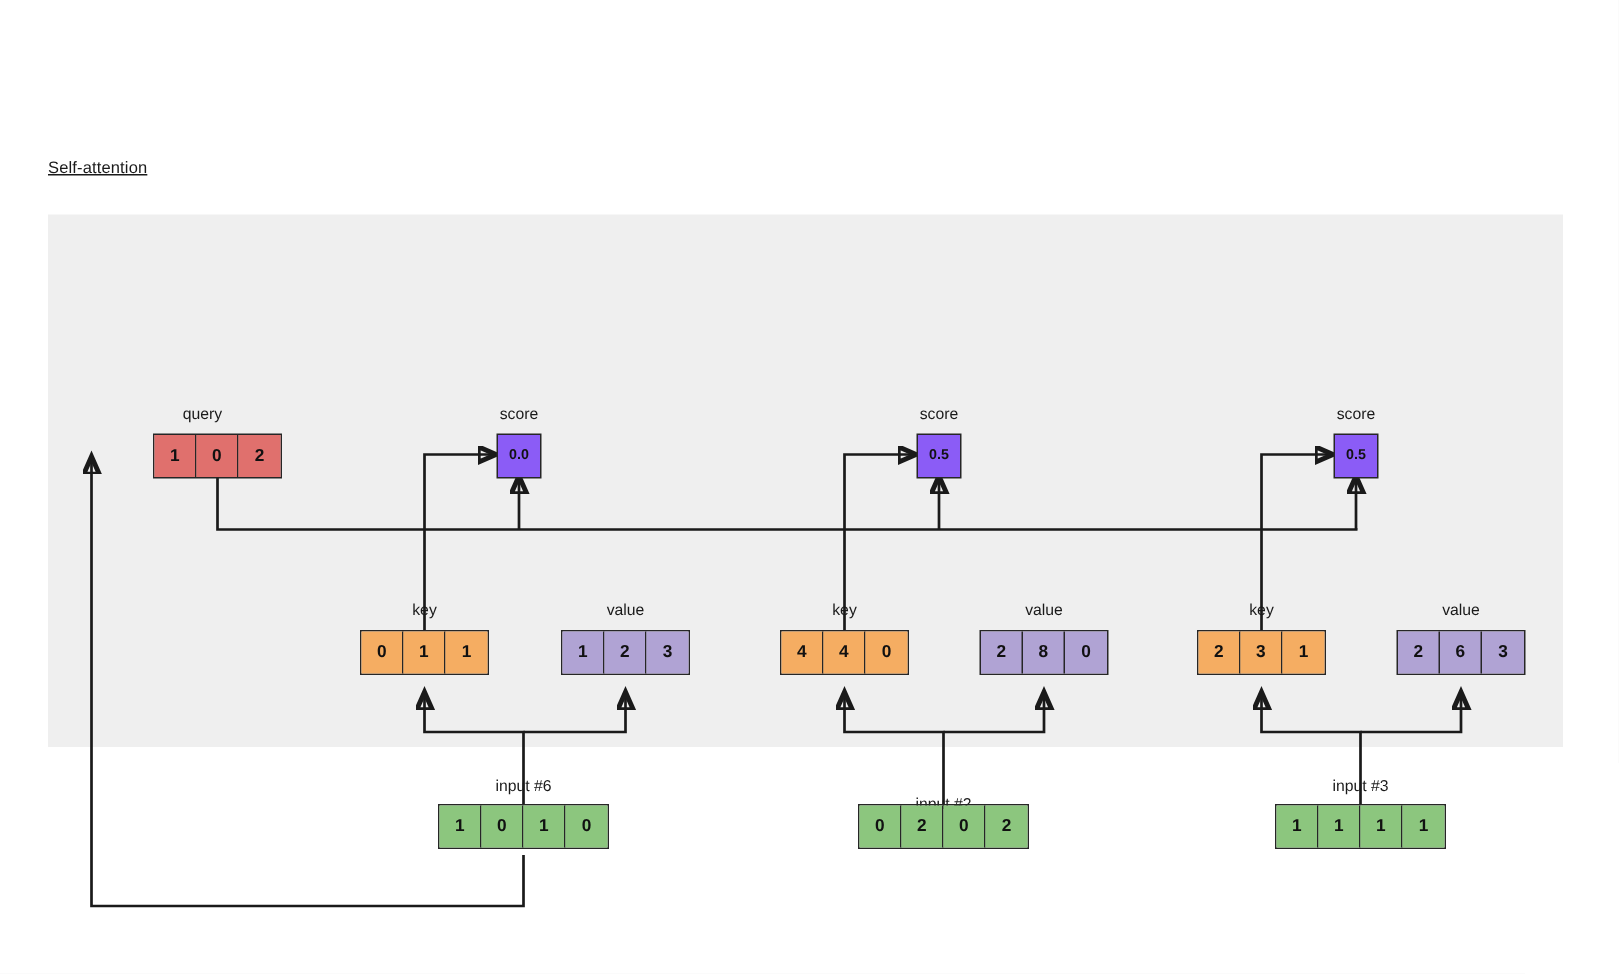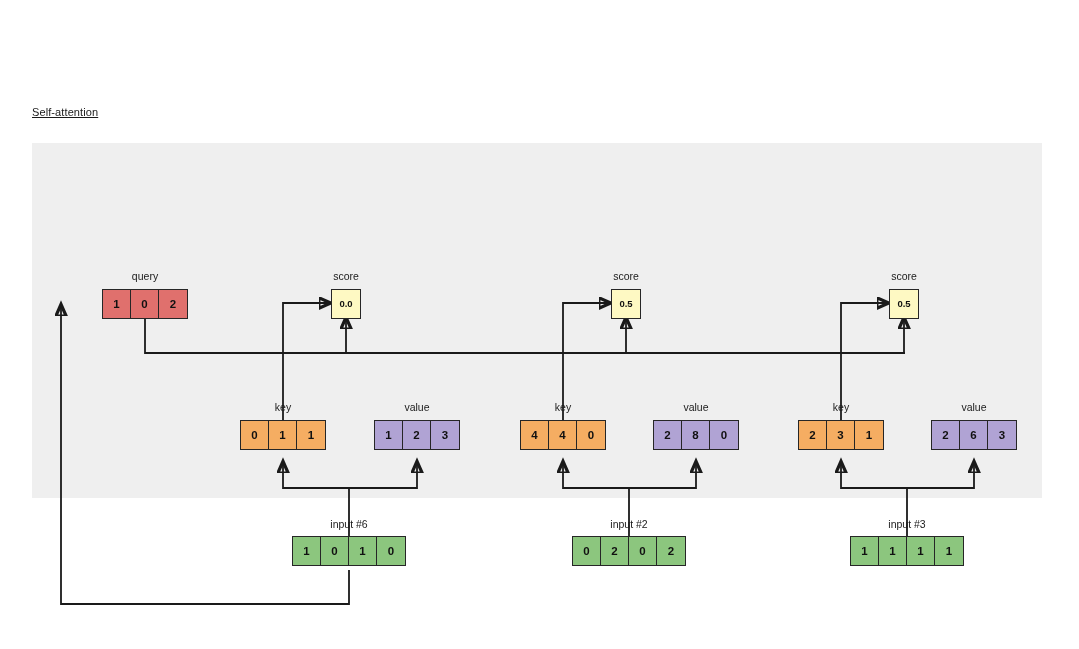--- a/index.html
+++ b/index.html
@@ -63,21 +63,21 @@
     color: #111111;
     box-sizing: border-box;
     border-right: 1.6px solid #262626;
   }
   .vector .cell:last-child { border-right: none; }
 
   .vector.query .cell { background: #e0706d; }
   .vector.key   .cell { background: #f5ad62; }
   .vector.value .cell { background: #b0a3d4; }
   .vector.input .cell { background: #8cc67e; }
-  .vector.score .cell { background: #fef9c3; font-size: 9.5px; font-weight: bold; }
+  .vector.score .cell { background: #8b5cf6; font-size: 9.5px; font-weight: bold; }
 
   svg.wires {
     position: absolute;
     left: 0; top: 0;
     width: 1079px;
     height: 649px;
     pointer-events: none;
   }
   svg.wires path, svg.wires line {
     stroke: #1a1a1a;
@@ -120,21 +120,21 @@
     <path d="M349,536 L349,488 L283,488 L283,462" marker-end="url(#ah)"></path>
     <path d="M349,488 L417,488 L417,462" marker-end="url(#ah)"></path>
 
     <path d="M629,536 L629,488 L563,488 L563,462" marker-end="url(#ah)"></path>
     <path d="M629,488 L696,488 L696,462" marker-end="url(#ah)"></path>
 
     <path d="M907,536 L907,488 L841,488 L841,462" marker-end="url(#ah)"></path>
     <path d="M907,488 L974,488 L974,462" marker-end="url(#ah)"></path>
   </svg>
 
-  <div class="vec-label" style="left:145px; top:270px;">query</div>
+  <div class="vec-label" style="left:135px; top:270px;">query</div>
   <div class="vector query" style="left:145px; top:289px;">
     <div class="cell">1</div>
     <div class="cell">0</div>
     <div class="cell">2</div>
   </div>
 
   <div class="vec-label" style="left:346px; top:270px;">score</div>
   <div class="vector score" style="left:346px; top:289px;">
     <div class="cell">0.0</div>
   </div>
@@ -192,21 +192,21 @@
   </div>
 
   <div class="vec-label" style="left:349px; top:518px;">input #6</div>
   <div class="vector input" style="left:349px; top:536px;">
     <div class="cell">1</div>
     <div class="cell">0</div>
     <div class="cell">1</div>
     <div class="cell">0</div>
   </div>
 
-  <div class="vec-label" style="left:629px; top:518px;">input #2</div>
+  <div class="vec-label" style="left:629px; top:530px;">input #2</div>
   <div class="vector input" style="left:629px; top:536px;">
     <div class="cell">0</div>
     <div class="cell">2</div>
     <div class="cell">0</div>
     <div class="cell">2</div>
   </div>
 
   <div class="vec-label" style="left:907px; top:518px;">input #3</div>
   <div class="vector input" style="left:907px; top:536px;">
     <div class="cell">1</div>

